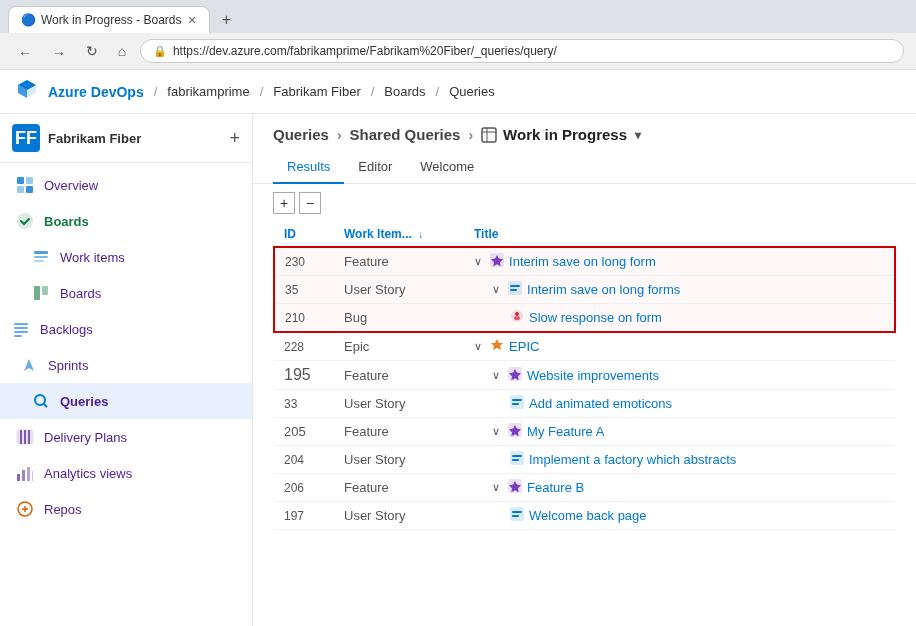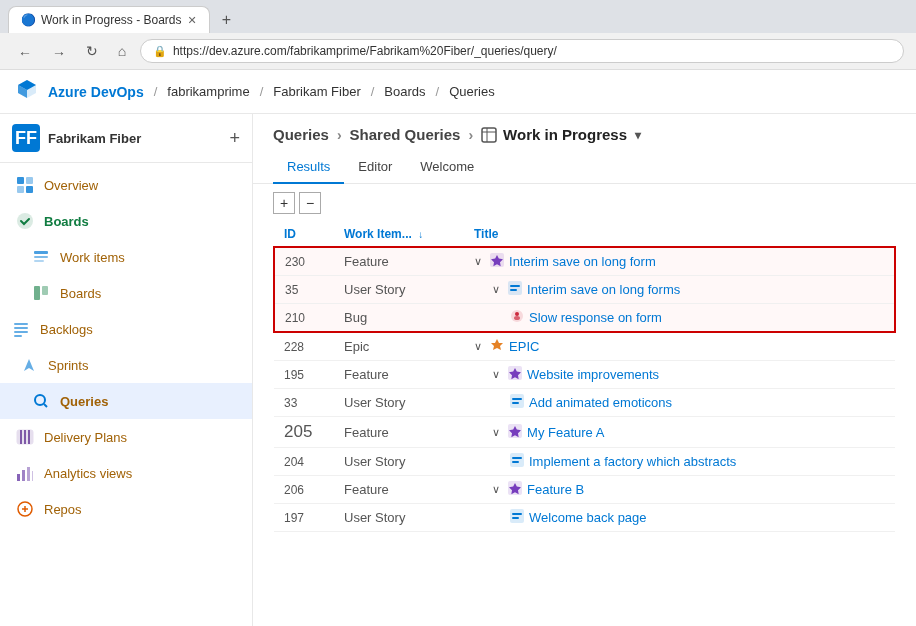--- a/index.html
+++ b/index.html
@@ -66,21 +66,21 @@
       width: 28px; height: 28px; background: #0078d4; border-radius: 4px;
       display: flex; align-items: center; justify-content: center;
       color: #fff; font-weight: 700; font-size: 18px;
     }
     .project-name { font-weight: 600; font-size: 13px; color: #333; }
     .add-btn { background: none; border: none; font-size: 18px; cursor: pointer; color: #555; }
 
     .sidebar-nav { padding: 4px 0; }
     .nav-item {
       display: flex; align-items: center; gap: 10px;
-      padding: 9px 16px; cursor: pointer; color: #a16207;
+      padding: 9px 16px; cursor: pointer; color: #4c1d95;
       font-size: 13px; position: relative;
     }
     .nav-item.active { background: #e8f0fe; font-weight: 600; }
     .nav-item .nav-icon { width: 18px; height: 18px; display: flex; align-items: center; justify-content: center; font-size: 16px; }
     .nav-item .nav-label { flex: 1; }
 
     
     .icon-overview { color: #0078d4; }
     .icon-workitems { color: #0078d4; }
 
@@ -409,21 +409,21 @@
                 <a class="wi-link" href="#">
                   <span class="expand-arrow">∨</span>
                   <span><svg width="14" height="14" viewBox="0 0 14 14">
                       <polygon points="7,1 9,5 13,5 10,8 11,12 7,10 3,12 4,8 1,5 5,5" fill="#e06c00" opacity="0.85"></polygon>
                     </svg></span>
                   <span>EPIC</span>
                 </a>
               </td>
             </tr>
             <tr>
-              <td style="color: rgb(85, 85, 85); font-size: 12px;">195</td>
+              <td style="color: rgb(85, 85, 85); font-size: 16px;">195</td>
               <td style="color: rgb(85, 85, 85);">Feature</td>
               <td style="padding-left: 28px;">
                 <a class="wi-link" href="#">
                   <span class="expand-arrow">∨</span>
                   <span><svg width="14" height="14" viewBox="0 0 14 14">
                       <rect x="0" y="0" width="14" height="14" rx="2" fill="#773dbd" opacity="0.15"></rect>
                       <path d="M7 2l1.8 3.6L13 6.3l-3 2.9.7 4.1L7 11.2 3.3 13.3 4 9.2 1 6.3l4.2-.7z" fill="#773dbd"></path>
                     </svg></span>
                   <span>Website improvements</span>
                 </a>
@@ -437,21 +437,21 @@
                   <span><svg width="14" height="14" viewBox="0 0 14 14">
                       <rect x="0" y="0" width="14" height="14" rx="2" fill="#0078d4" opacity="0.15"></rect>
                       <rect x="2" y="4" width="10" height="2" rx="1" fill="#0078d4"></rect>
                       <rect x="2" y="8" width="7" height="2" rx="1" fill="#0078d4"></rect>
                     </svg></span>
                   <span>Add animated emoticons</span>
                 </a>
               </td>
             </tr>
             <tr>
-              <td style="color: rgb(85, 85, 85); font-size: 17px;">205</td>
+              <td style="color: rgb(85, 85, 85); font-size: 13px;">205</td>
               <td style="color: rgb(85, 85, 85);">Feature</td>
               <td style="padding-left: 28px;">
                 <a class="wi-link" href="#">
                   <span class="expand-arrow">∨</span>
                   <span><svg width="14" height="14" viewBox="0 0 14 14">
                       <rect x="0" y="0" width="14" height="14" rx="2" fill="#773dbd" opacity="0.15"></rect>
                       <path d="M7 2l1.8 3.6L13 6.3l-3 2.9.7 4.1L7 11.2 3.3 13.3 4 9.2 1 6.3l4.2-.7z" fill="#773dbd"></path>
                     </svg></span>
                   <span>My Feature A</span>
                 </a>

